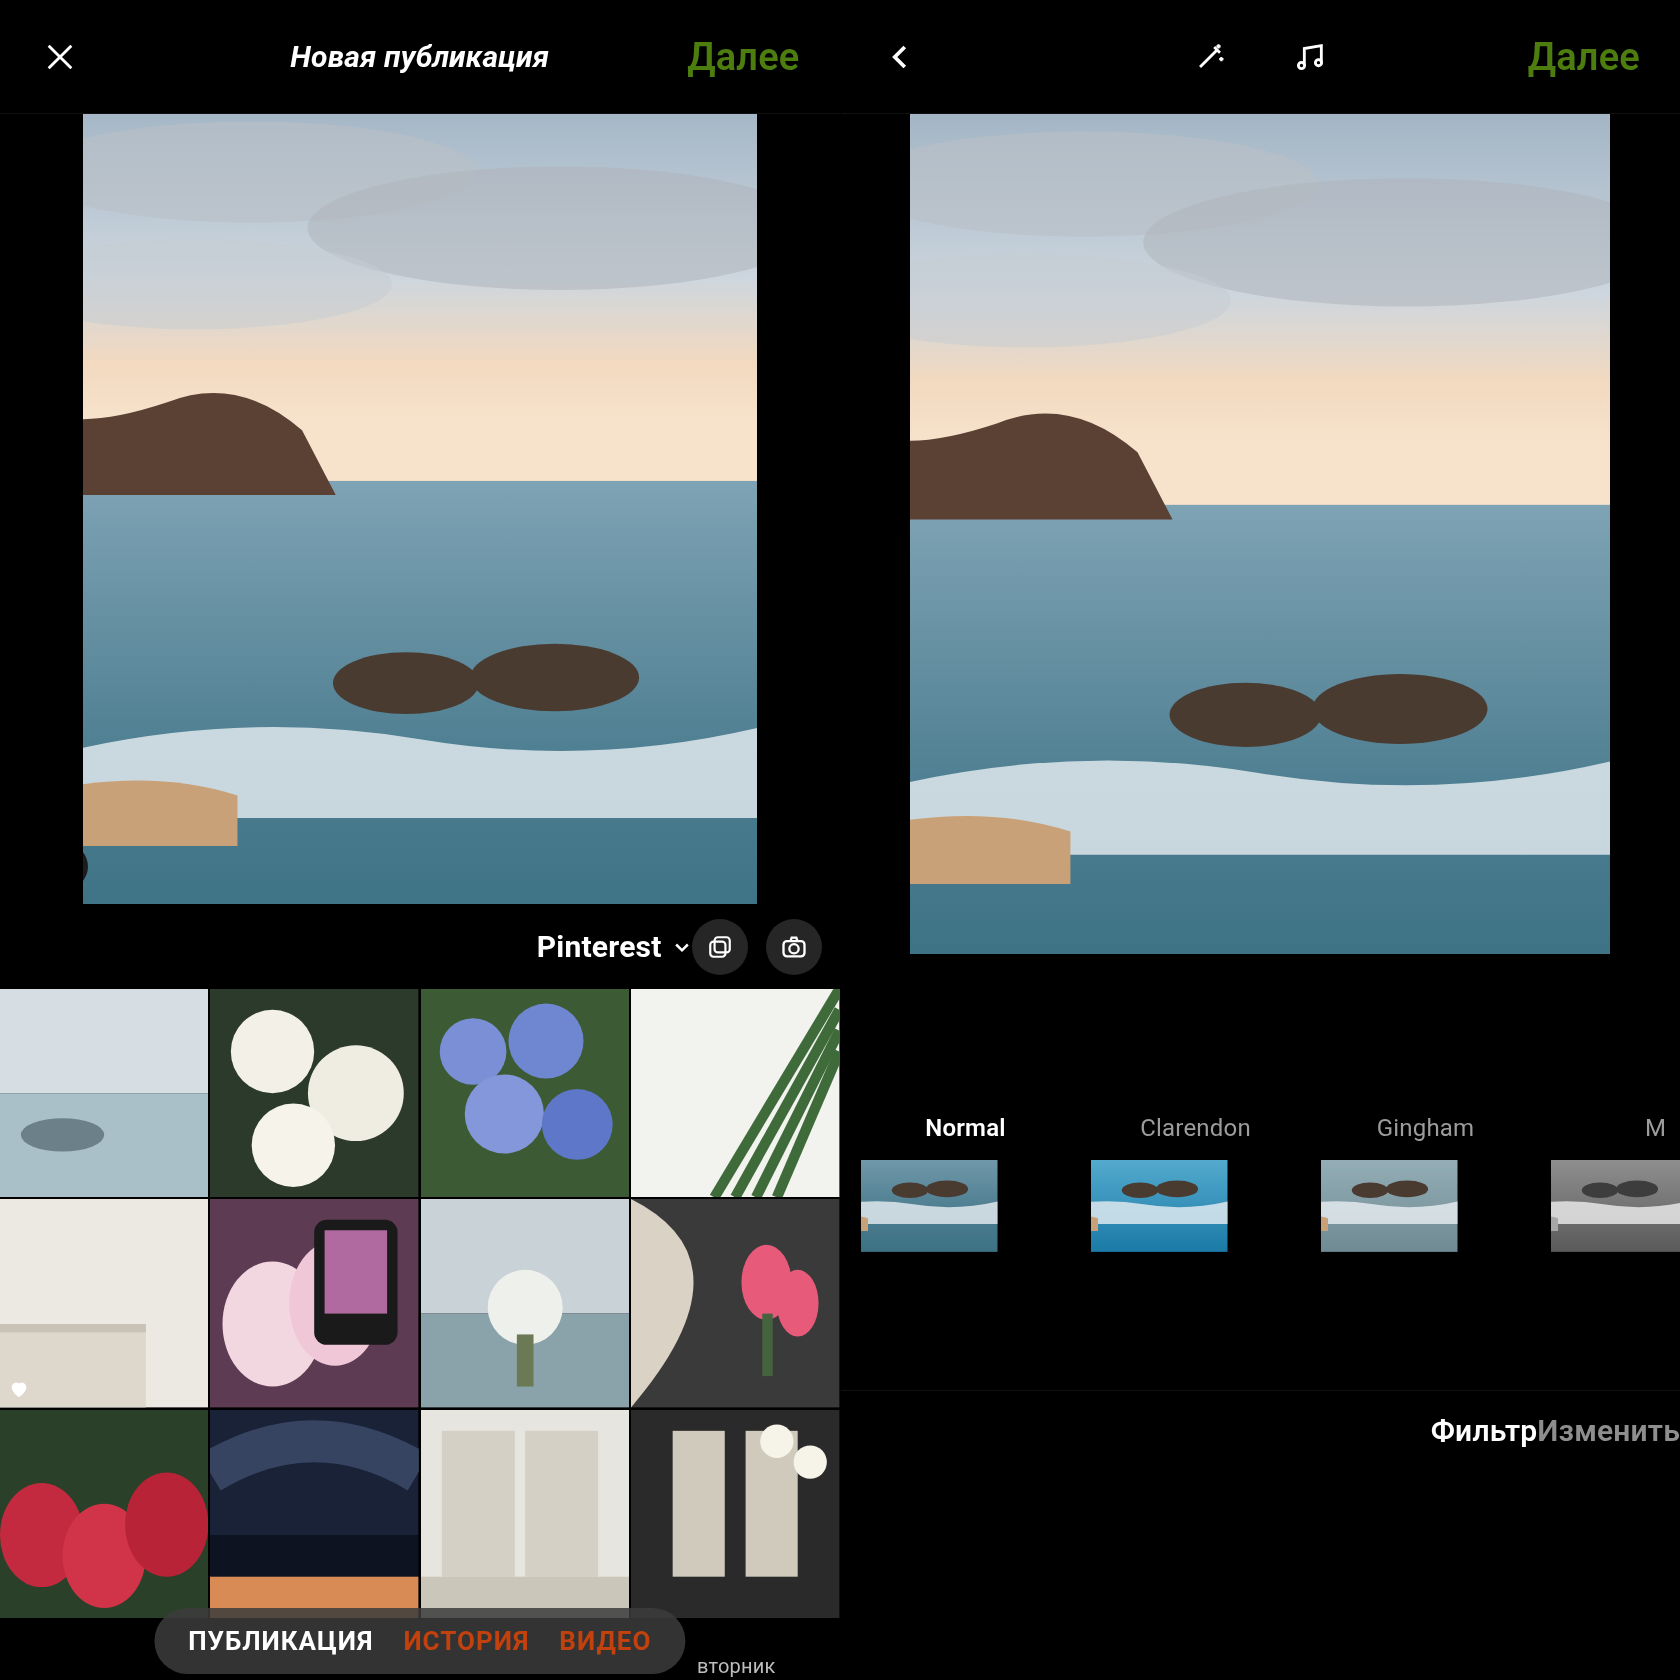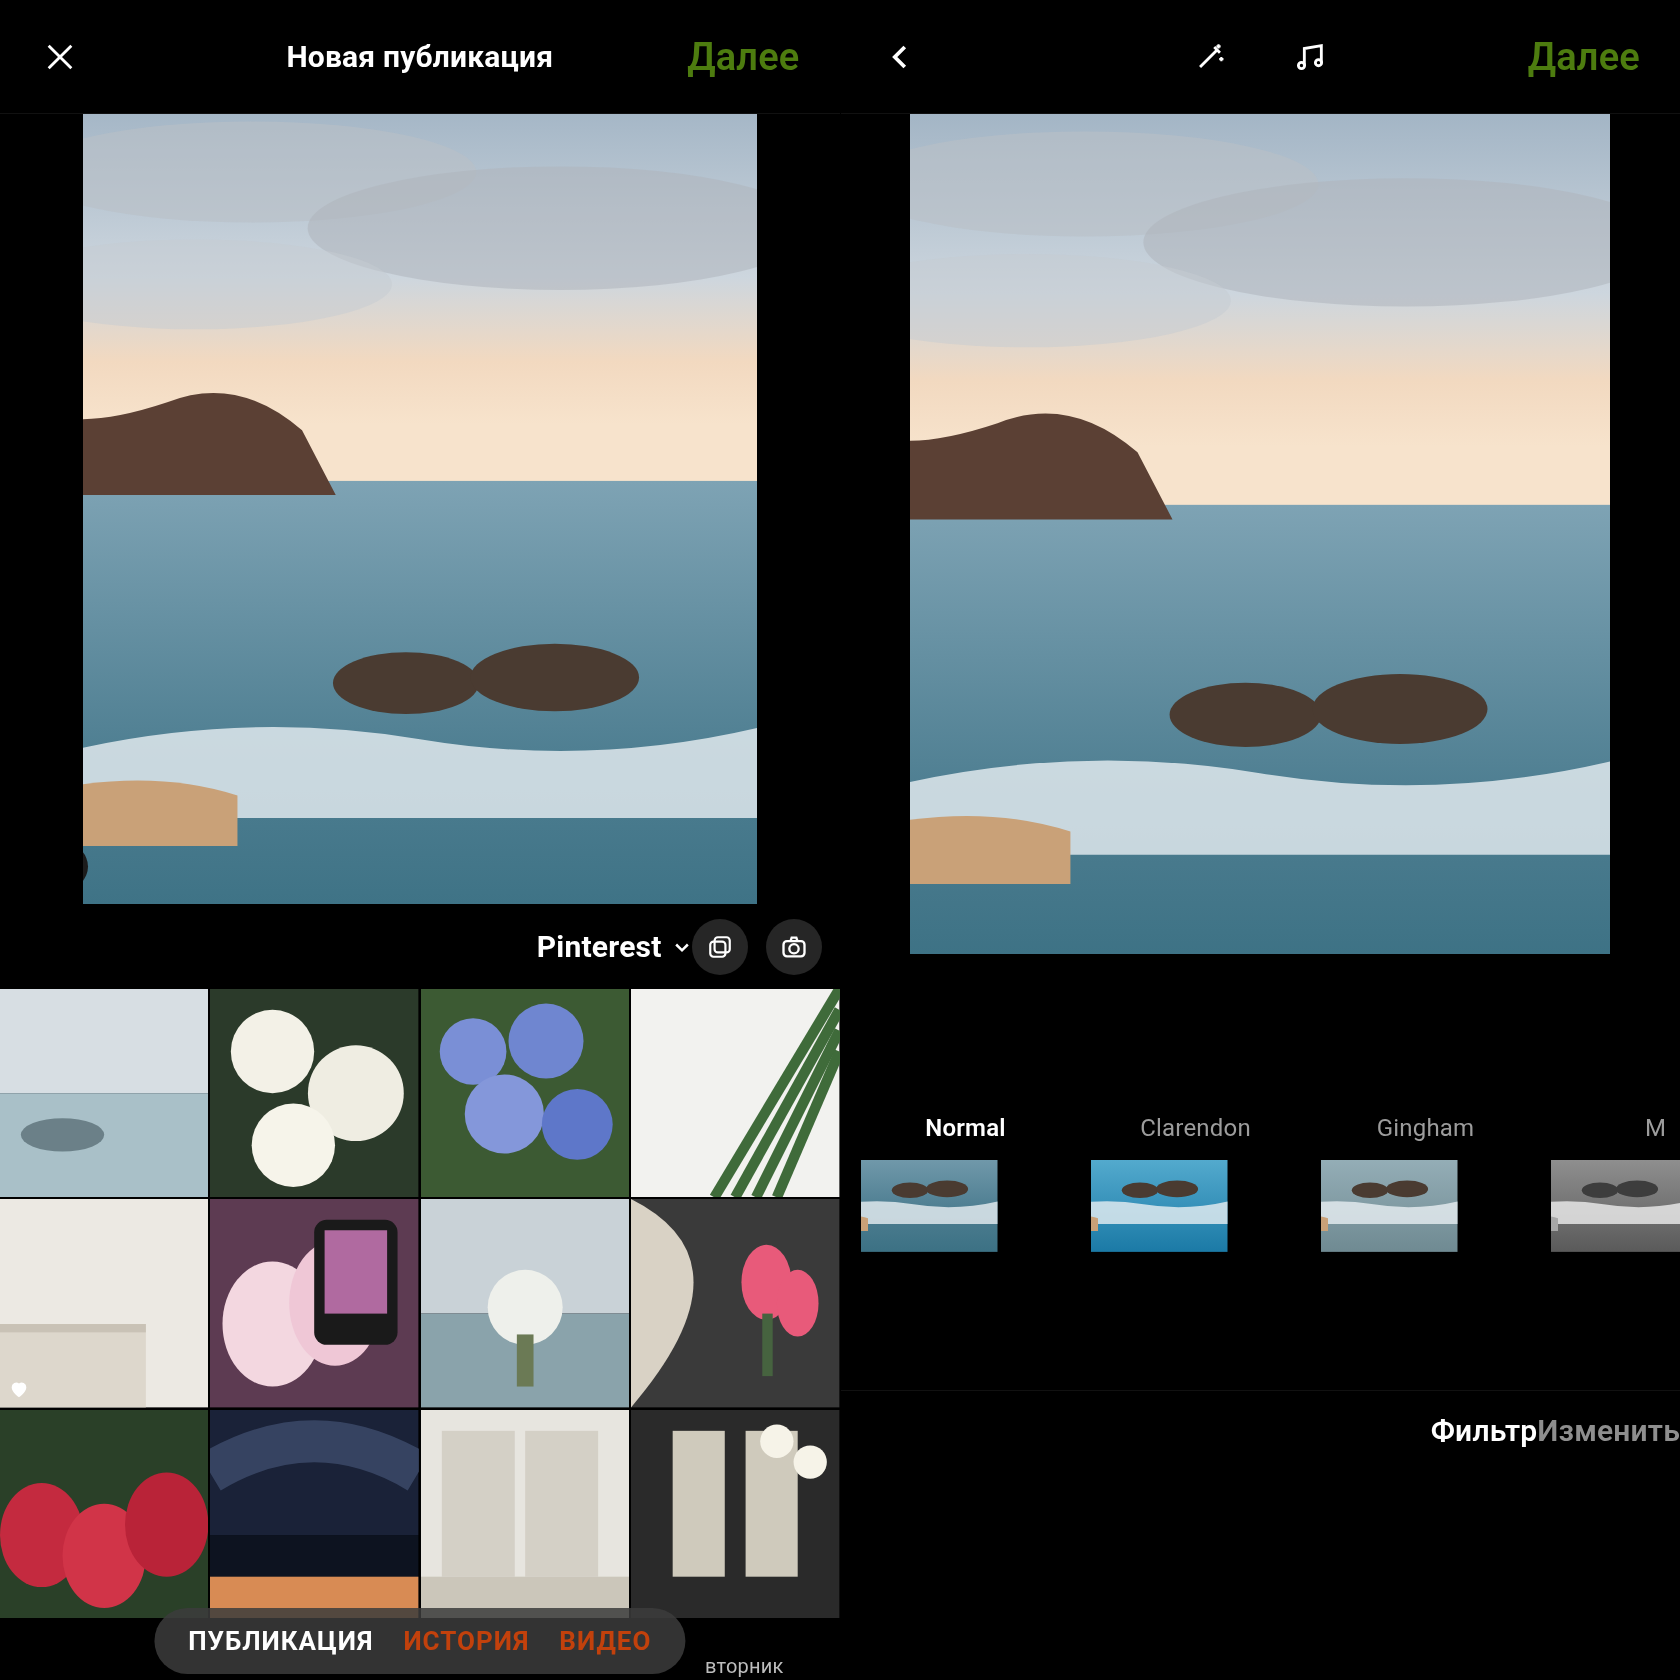--- a/index.html
+++ b/index.html
@@ -19,21 +19,21 @@
   
   .hdr {
     height: 114px;
     display: flex;
     align-items: center;
     justify-content: space-between;
     padding: 0 40px;
     border-bottom: 1px solid #111;
   }
   .hdr .center { position:absolute; left:0; right:0; text-align:center; pointer-events:none;}
-  .title { color:#fff; font-size:30px; font-weight:700; }
+  .title { color:#fff; font-size:30px; font-weight:700;font-style:italic; }
   .next-btn { color:#4d7c0f; font-size:38px; font-weight:600; cursor:pointer; }
   .icon-btn { width:40px; height:40px; display:flex; align-items:center; justify-content:center; cursor:pointer; }
   svg { display:block; }
 
   .hdr-right-icons { position:absolute; left:0; right:0; display:flex; justify-content:center; gap:60px; pointer-events:none;}
   .hdr-right-icons .icon-btn { pointer-events:auto; }
 
   
   .preview-wrap { display:flex; justify-content:center; }
   .preview { position:relative; overflow:hidden; }
@@ -325,21 +325,21 @@
           <circle cx="8.6" cy="2.5" r=".8" fill="#f6f3e8"></circle>
         </svg>
       </div>
   </div>
 
   <div class="mode-pill">
     <span class="active">ПУБЛИКАЦИЯ</span>
     <span>ИСТОРИЯ</span>
     <span>ВИДЕО</span>
   </div>
-  <span style="position:absolute; right:56px; bottom:2px; color:#bdbdbd; font-size:20px;">вторник</span>
+  <span style="position:absolute; right:64px; bottom:2px; color:#bdbdbd; font-size:20px;">вторник</span>
 </div>
 
 <div class="pane right">
   <div class="hdr">
     <div class="icon-btn">
       <svg width="30" height="30" viewBox="0 0 24 24" fill="none" stroke="#fff" stroke-width="3">
           <path d="M15 4 L7 12 L15 20"></path>
         </svg>
     </div>
     <div class="hdr-right-icons">

